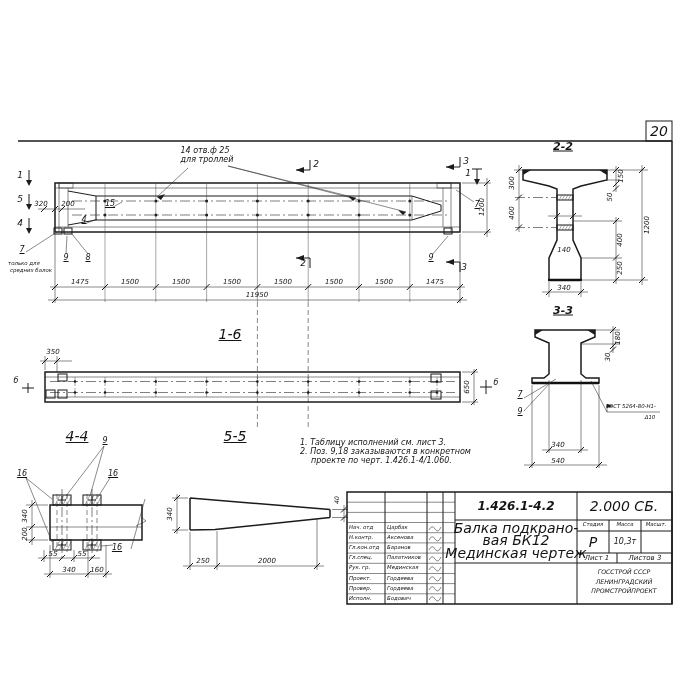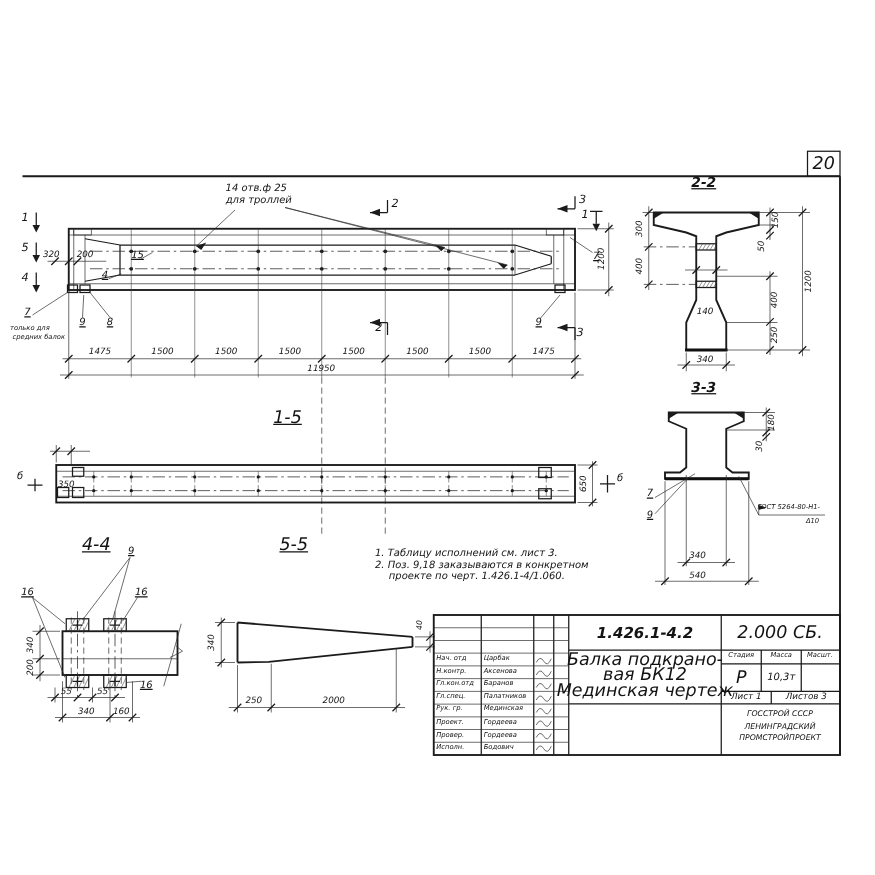--- a/index.html
+++ b/index.html
@@ -226,22 +226,22 @@
   <div class="lbl" style="left:80px;top:282px;">1475</div>
   <div class="lbl" style="left:130px;top:282px;">1500</div>
   <div class="lbl" style="left:181px;top:282px;">1500</div>
   <div class="lbl" style="left:232px;top:282px;">1500</div>
   <div class="lbl" style="left:283px;top:282px;">1500</div>
   <div class="lbl" style="left:334px;top:282px;">1500</div>
   <div class="lbl" style="left:384px;top:282px;">1500</div>
   <div class="lbl" style="left:435px;top:282px;">1475</div>
   <div class="lbl" style="left:257px;top:295px;text-align:center;">11950</div>
 
-  <div class="lbl fz10 u" style="left:230px;top:334px;">1-5</div>
-  <div class="lbl" style="left:53px;top:352px;margin-top:36px;">350</div>
+  <div class="lbl fz10 u" style="left:230px;top:334px;">1-6</div>
+  <div class="lbl" style="left:53px;top:352px;">350</div>
   <div class="lbl fz8" style="left:16px;top:381px;">б</div>
   <div class="lbl fz8" style="left:496px;top:383px;">б</div>
   <div class="lbl rot" style="left:467px;top:387px;">650</div>
 
   <div class="lbl fz10 u" style="left:77px;top:436px;">4-4</div>
   <div class="lbl fz8 u" style="left:105px;top:441px;">9</div>
   <div class="lbl fz8 u" style="left:22px;top:474px;">16</div>
   <div class="lbl fz8 u" style="left:113px;top:474px;">16</div>
   <div class="lbl fz8 u" style="left:117px;top:548px;">16</div>
   <div class="lbl rot" style="left:25px;top:516px;">340</div>

